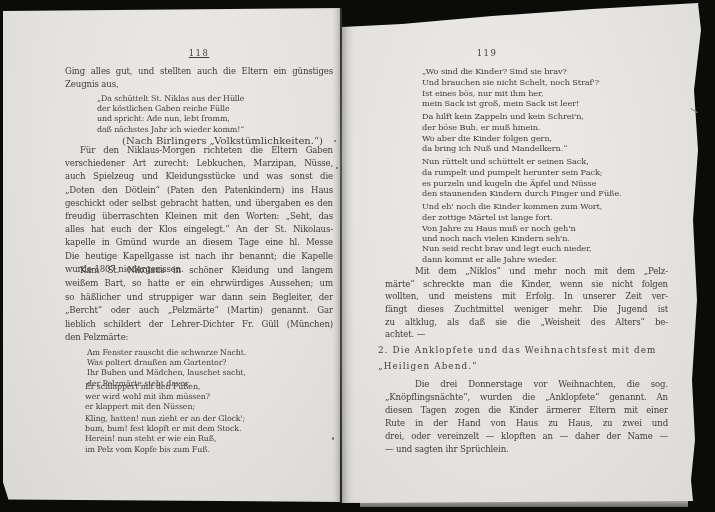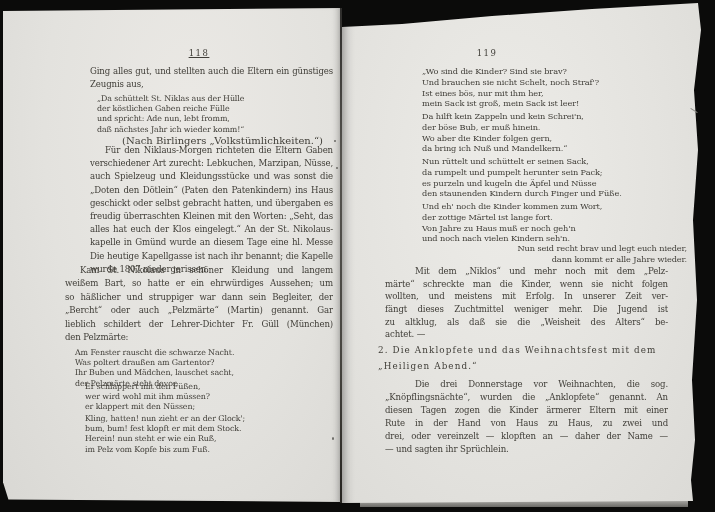--- a/index.html
+++ b/index.html
@@ -35,21 +35,21 @@
   .just>div{white-space:normal;text-align:justify;text-align-last:justify;overflow:hidden;}
   .just>div:last-child{text-align-last:left;}
   .ind15>div:first-child{text-indent:15px;}
   .ind30>div:first-child{text-indent:30px;}
   .ft-body{font-size:8.6px;letter-spacing:-0.15px;}
   .ft-poem{font-size:7.9px;letter-spacing:-0.1px;}
   .ft-poemR{font-size:8.2px;letter-spacing:-0.1px;}
   .ft-cite{font-size:10px;letter-spacing:0;}
   .ft-head{font-size:8.8px;letter-spacing:1.1px;}
   .ft-pn{font-size:8.5px;letter-spacing:1.5px;}
-  .lh132>div{line-height:13.2px;height:13.2px;margin-left:25px;}
+  .lh132>div{line-height:13.2px;height:13.2px;}
   .lh134>div{line-height:13.4px;height:13.4px;}
   .lh127>div{line-height:12.7px;height:12.7px;}
   .lh130>div{line-height:13px;height:13px;}
   .lh102>div{line-height:10.2px;height:10.2px;}
   .lh108>div{line-height:10.8px;height:10.8px;}
   .lh155>div{line-height:15.5px;height:15.5px;}
   .center{text-align:center;}
   .center>div{text-align:left;}
   .right{text-align:right;}
   .speck{position:absolute;z-index:4;background:#6a6964;border-radius:50%;}
@@ -93,21 +93,21 @@
 
   <div class="blk lines just ind15 lh134 ft-body" style="left:62px;top:256px;width:268px;">
       <div>Kam St. Nikolaus in schöner Kleidung und langem</div>
       <div>weißem Bart, so hatte er ein ehrwürdiges Aussehen; um</div>
       <div>so häßlicher und struppiger war dann sein Begleiter, der</div>
       <div>„Bercht“ oder auch „Pelzmärte“ (Martin) genannt. Gar</div>
       <div>lieblich schildert der Lehrer-Dichter Fr. Güll (München)</div>
       <div>den Pelzmärte:</div>
     </div>
 
-  <div class="blk lines lh102 ft-poem" style="left:72px;top:340px;width:250px;">
+  <div class="blk lines lh102 ft-poem" style="left:84px;top:340px;width:250px;">
       <div>Am Fenster rauscht die schwarze Nacht.</div>
       <div>Was poltert draußen am Gartentor?</div>
       <div>Ihr Buben und Mädchen, lauschet sacht,</div>
       <div>der Pelzmärte steht davor.</div>
     </div>
 
   <div class="blk lines lh102 ft-poem" style="left:82px;top:374px;width:250px;">
       <div>Er schlappert mit den Füßen,</div>
       <div>wer wird wohl mit ihm müssen?</div>
       <div>er klappert mit den Nüssen;</div>
@@ -145,21 +145,21 @@
       <div>den staunenden Kindern durch Finger und Füße.</div>
     </div>
 
   <div class="blk lines lh108 ft-poemR" style="left:80px;top:201px;width:265px;">
       <div>Und eh' noch die Kinder kommen zum Wort,</div>
       <div>der zottige Märtel ist lange fort.</div>
       <div>Von Jahre zu Haus muß er noch geh'n</div>
       <div>und noch nach vielen Kindern seh'n.</div>
     </div>
 
-  <div class="blk lines lh108 ft-poemR" style="left:80px;top:243px;width:265px;text-align:right;">
+  <div class="blk lines lh108 ft-poemR" style="left:80px;top:243px;width:265px;">
       <div>Nun seid recht brav und legt euch nieder,</div>
       <div>dann kommt er alle Jahre wieder.</div>
     </div>
 
   <div class="blk lines just ind30 lh127 ft-body" style="left:43px;top:265px;width:283px;">
       <div>Mit dem „Niklos“ und mehr noch mit dem „Pelz-</div>
       <div>märte“ schreckte man die Kinder, wenn sie nicht folgen</div>
       <div>wollten, und meistens mit Erfolg. In unserer Zeit ver-</div>
       <div>fängt dieses Zuchtmittel weniger mehr. Die Jugend ist</div>
       <div>zu altklug, als daß sie die „Weisheit des Alters“ be-</div>

